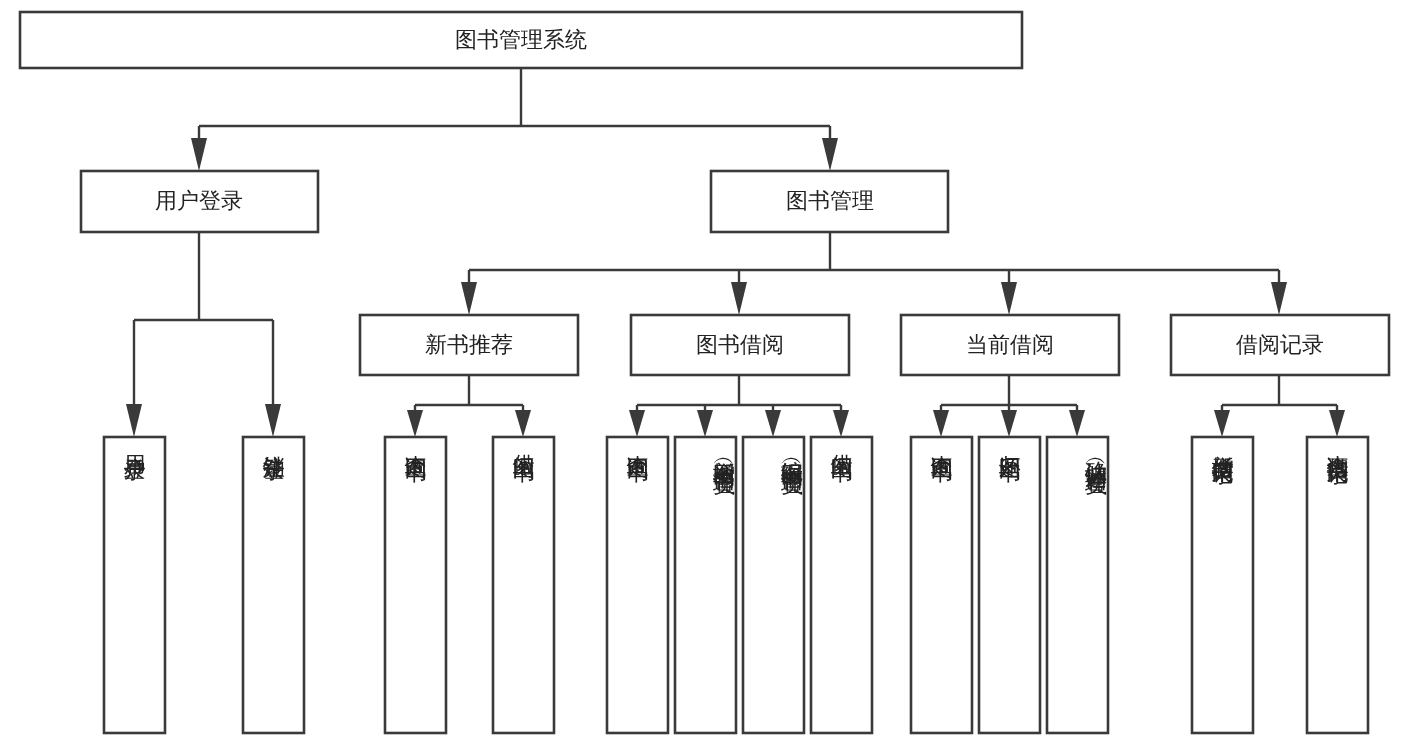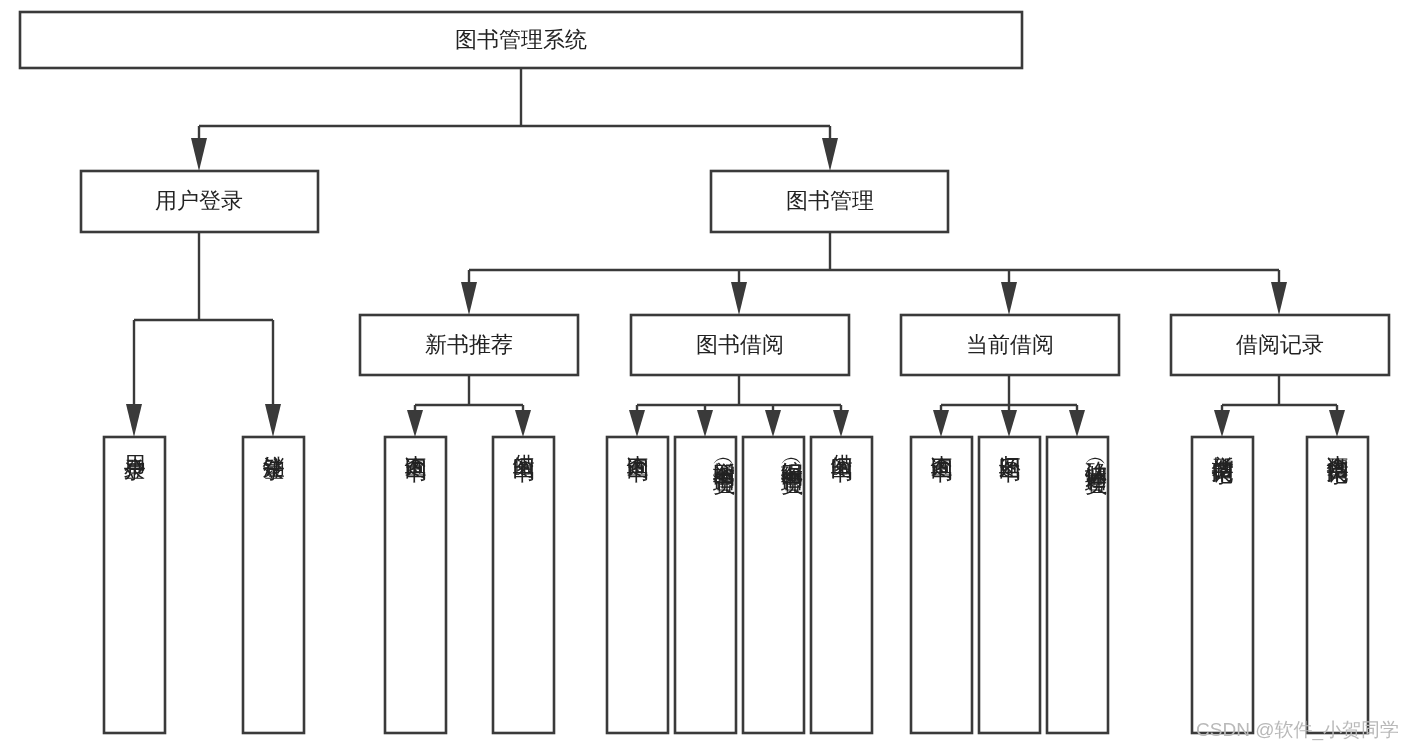--- a/index.html
+++ b/index.html
@@ -210,15 +210,14 @@
   <div class="vlabel" style="left:743px; top:443px; width:61px; height:290px; text-align:left;">编辑图书（管理员）</div>
   <div class="vlabel centered" style="left:811px; top:437px; width:61px; height:296px;">借阅图书</div>
 
   <div class="vlabel centered" style="left:911px; top:437px; width:61px; height:296px;">查询图书</div>
   <div class="vlabel centered" style="left:979px; top:437px; width:61px; height:296px;">归还图书</div>
   <div class="vlabel" style="left:1047px; top:443px; width:61px; height:290px; text-align:left;">确认归还（管理员）</div>
 
   <div class="vlabel centered" style="left:1192px; top:437px; width:61px; height:296px;">新增借阅记录</div>
   <div class="vlabel centered" style="left:1307px; top:437px; width:61px; height:296px;">查询借阅记录</div>
 
-  <div class="watermark">CSDN @软件_小贺同学</div>
 
 </div>
 
 </body></html>

